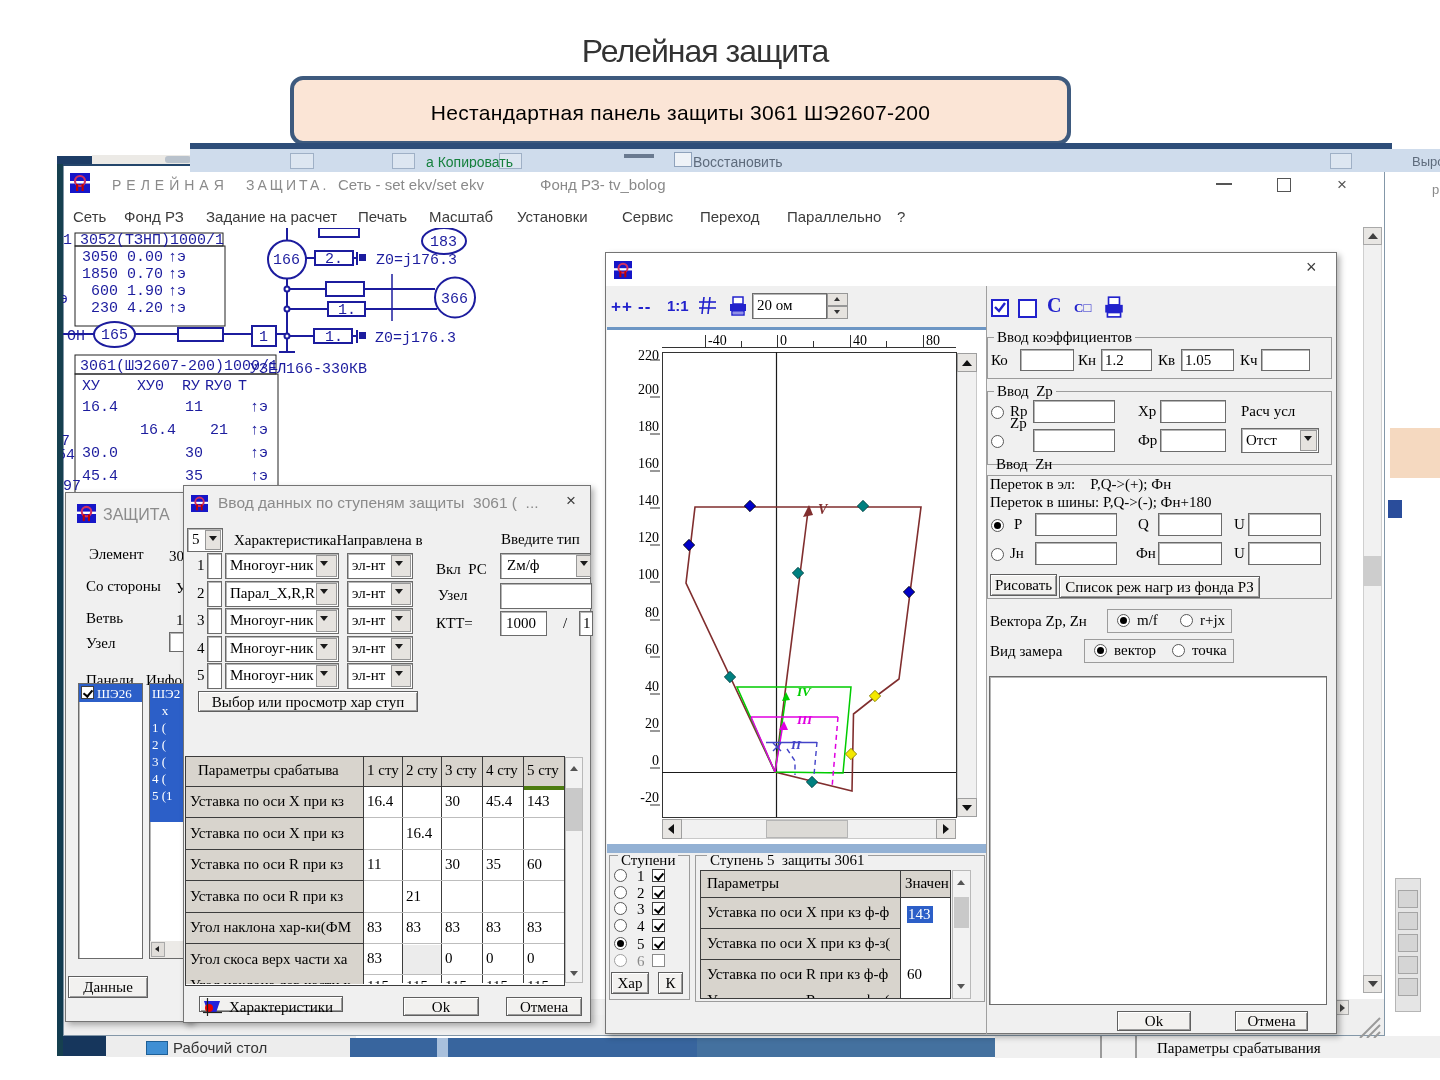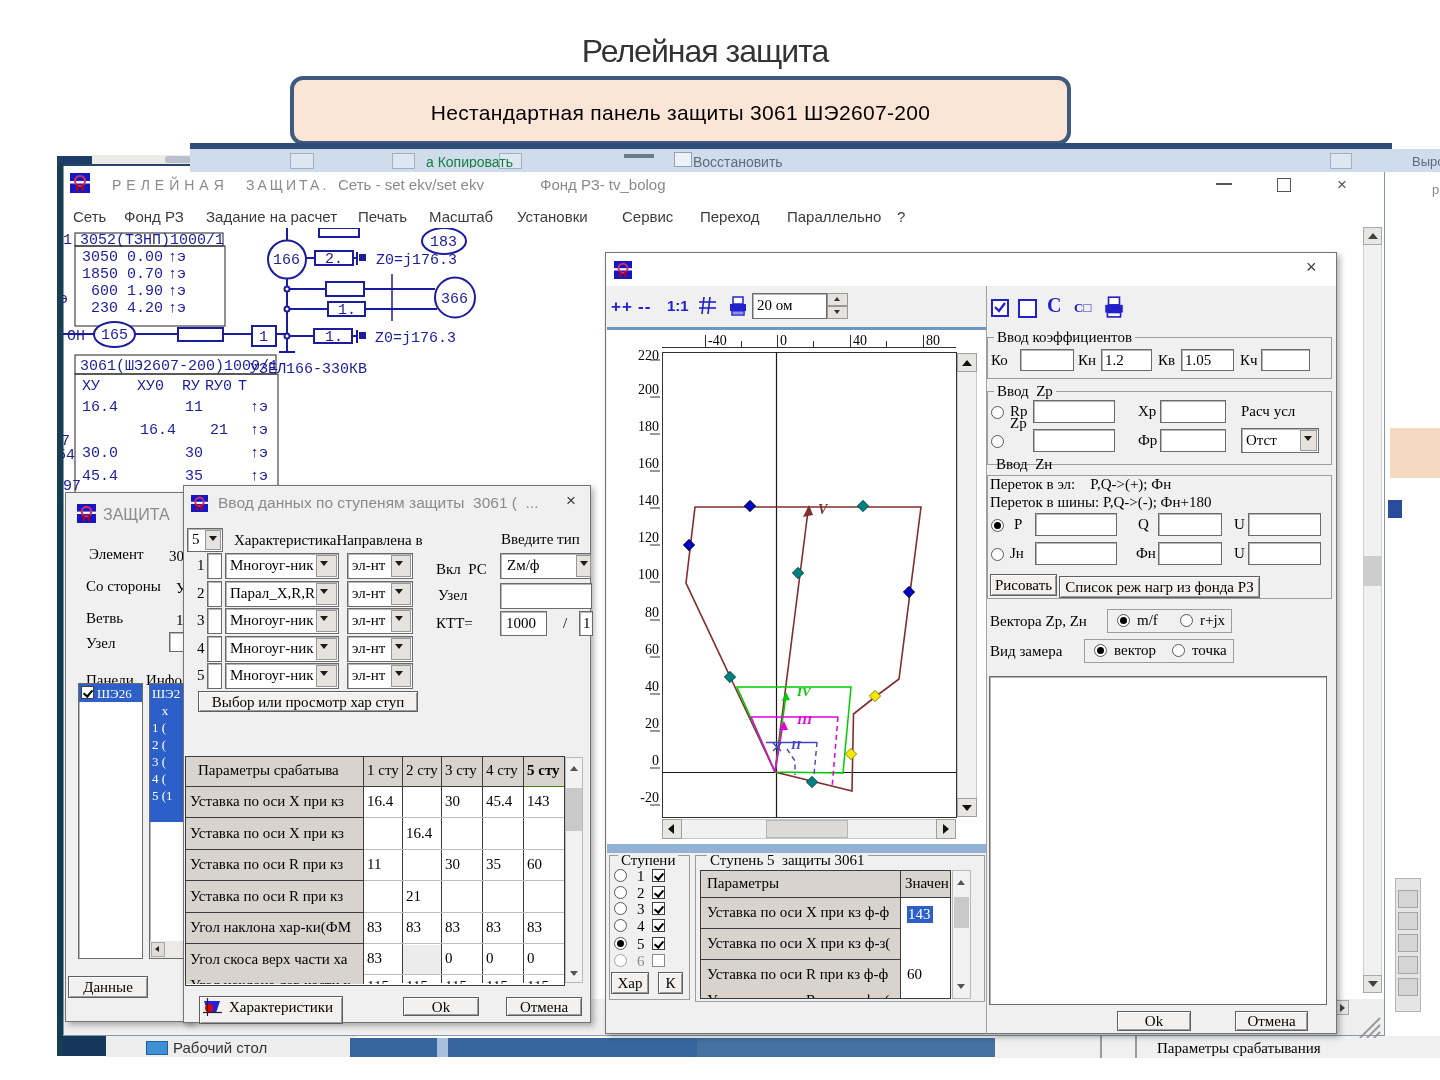--- a/index.html
+++ b/index.html
@@ -352,21 +352,21 @@
       </div>
     <div class="abs" style="left:217px;top:0;width:38px;height:29px;background:#d8d4cd;border-right:1px solid #3c3c3c;border-bottom:1px solid #3c3c3c;">
         <div class="ser" style="margin:5px 0 0 3px;">2 сту</div>
       </div>
     <div class="abs" style="left:256px;top:0;width:40px;height:29px;background:#d8d4cd;border-right:1px solid #3c3c3c;border-bottom:1px solid #3c3c3c;">
         <div class="ser" style="margin:5px 0 0 3px;">3 сту</div>
       </div>
     <div class="abs" style="left:297px;top:0;width:40px;height:29px;background:#d8d4cd;border-right:1px solid #3c3c3c;border-bottom:1px solid #3c3c3c;">
         <div class="ser" style="margin:5px 0 0 3px;">4 сту</div>
       </div>
-    <div class="abs" style="left:338px;top:0;width:40px;height:29px;background:#d8d4cd;border-bottom:1px solid #4d7c0f;font-weight:bold;">
+    <div class="abs" style="left:338px;top:0;width:40px;height:29px;background:#d8d4cd;border-bottom:4px solid #4d7c0f;">
         <div class="ser" style="margin:5px 0 0 3px;">5 сту</div>
       </div>
     <div class="abs" style="left:0;top:30px;width:177px;height:30px;background:#d8d4cd;border-right:1px solid #3c3c3c;border-bottom:1px solid #3c3c3c;">
         <div class="ser" style="margin:6px 0 0 4px;white-space:nowrap;">Уставка по оси X при кз</div>
       </div>
     <div class="abs ser" style="left:181px;top:36px;">16.4</div>
     <div class="abs ser" style="left:259px;top:36px;">30</div>
     <div class="abs ser" style="left:300px;top:36px;">45.4</div>
     <div class="abs ser" style="left:341px;top:36px;">143</div>
     <div class="abs" style="left:0;top:61px;width:177px;height:31px;background:#d8d4cd;border-right:1px solid #3c3c3c;border-bottom:1px solid #3c3c3c;">
@@ -418,21 +418,21 @@
     <div class="abs" style="left:178px;top:155px;width:200px;height:1px;background:#bdbdbd;"></div>
     <div class="abs" style="left:178px;top:186px;width:200px;height:1px;background:#bdbdbd;"></div>
     <div class="abs" style="left:178px;top:217px;width:200px;height:1px;background:#bdbdbd;"></div>
   </div>
 
   <div class="abs sbv" style="left:381px;top:271px;width:18px;height:226px;"></div>
   <div class="abs" style="left:386px;top:280px;width:0;height:0;border-left:4.5px solid transparent;border-right:4.5px solid transparent;border-bottom:5px solid #555;"></div>
   <div class="abs" style="left:382px;top:302px;width:16px;height:43px;background:#c9c9c9;"></div>
   <div class="abs" style="left:386px;top:485px;width:0;height:0;border-left:4.5px solid transparent;border-right:4.5px solid transparent;border-top:5px solid #555;"></div>
 
-  <div class="btn abs" style="left:15px;top:510px;width:144px;height:28px;line-height:21px;padding-left:29px;text-align:left;">Характеристики</div>
+  <div class="btn abs" style="left:15px;top:510px;width:144px;height:16px;line-height:21px;padding-left:29px;text-align:left;">Характеристики</div>
   <svg class="abs" style="left:19px;top:512px;" width="19" height="18" viewBox="0 0 19 18">
     <polygon points="1,3 17,3 13,15 5,15" fill="#2222dd"></polygon>
     <circle cx="6" cy="10" r="4" fill="#e80000"></circle>
     <line x1="4.5" y1="0" x2="4.5" y2="18" stroke="#222" stroke-width="1.2"></line>
     <line x1="0" y1="14.5" x2="19" y2="14.5" stroke="#222" stroke-width="1.2"></line>
   </svg>
   <div class="btn abs" style="left:219px;top:511px;width:76px;height:19px;line-height:18px;">Ok</div>
   <div class="btn abs" style="left:322px;top:511px;width:76px;height:19px;line-height:18px;">Отмена</div>
 </div>
 

